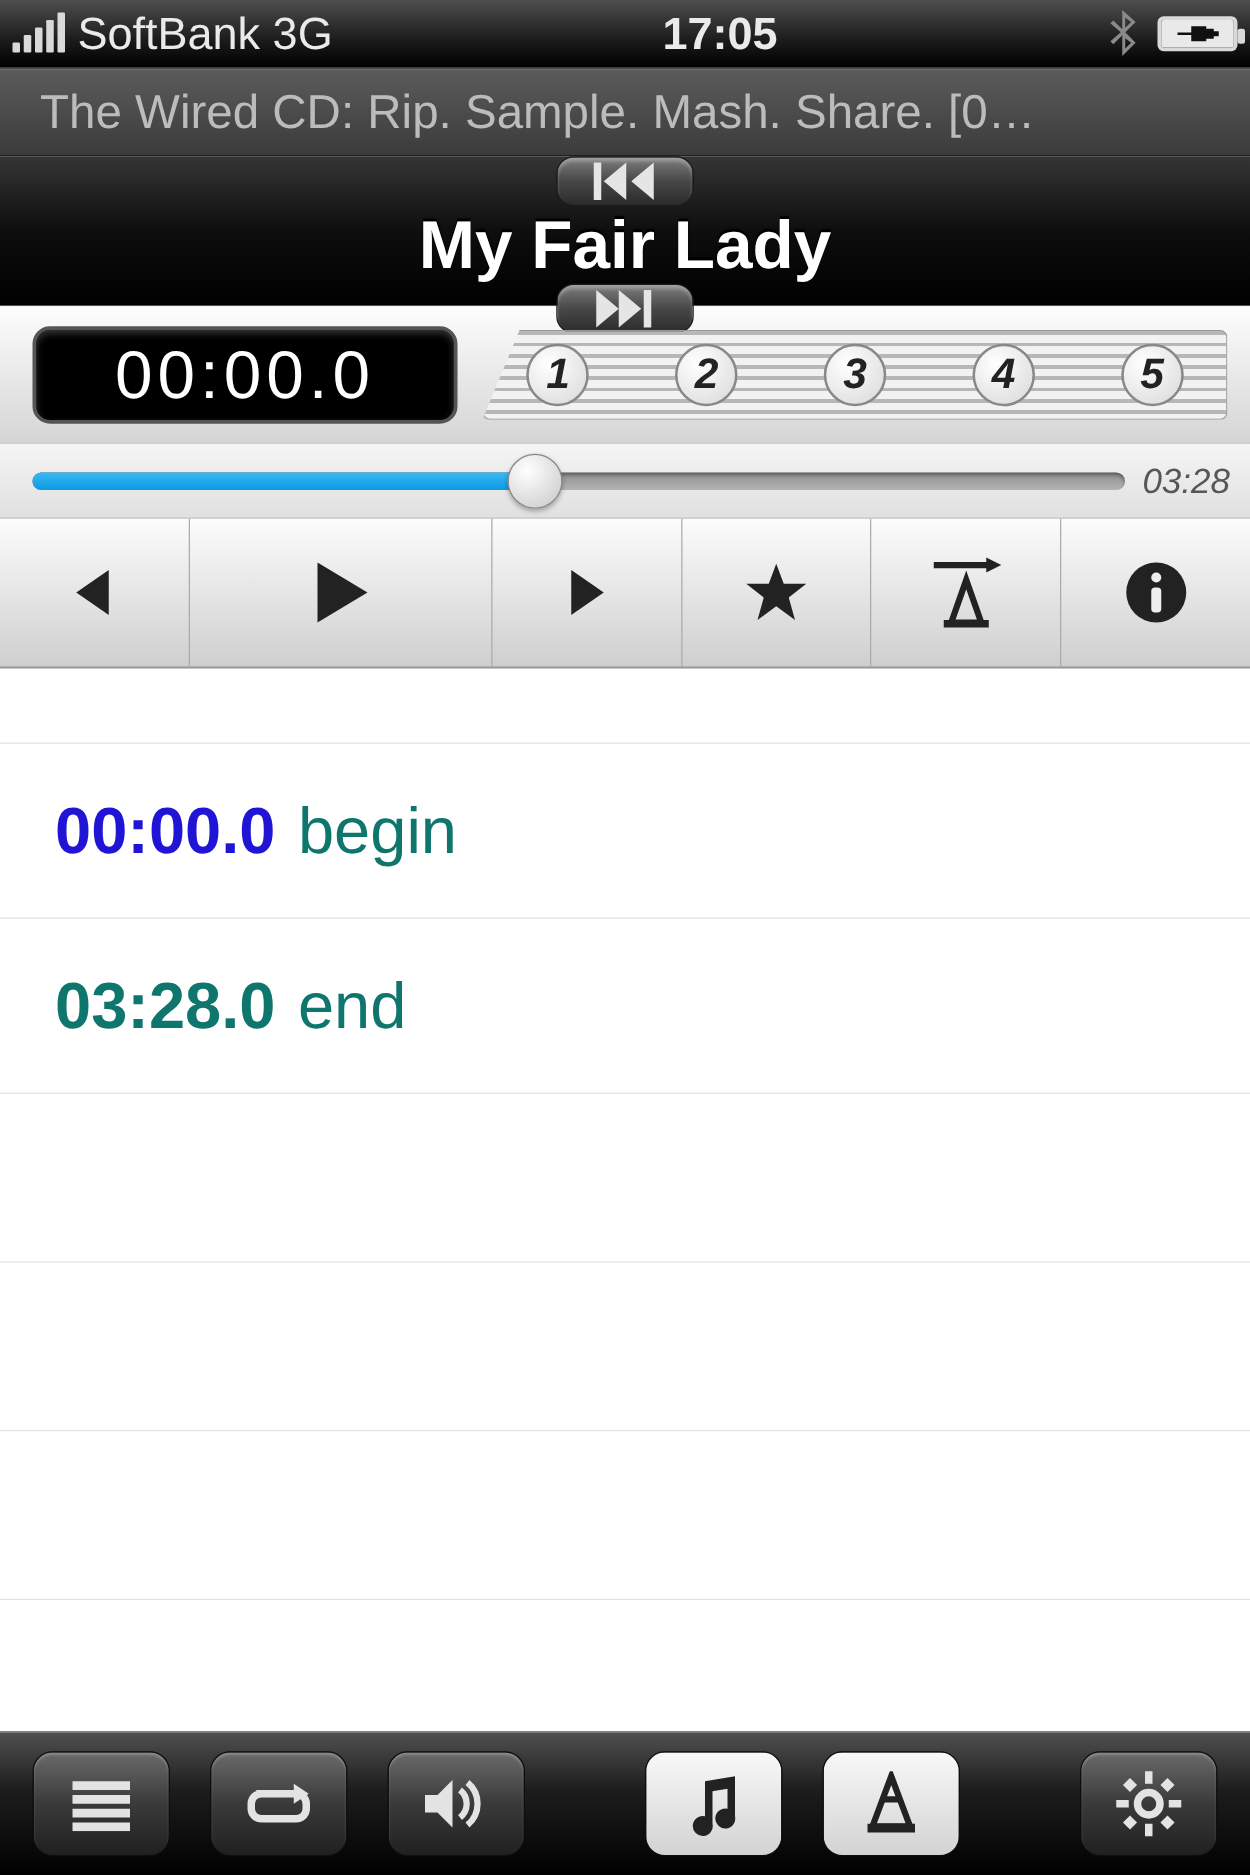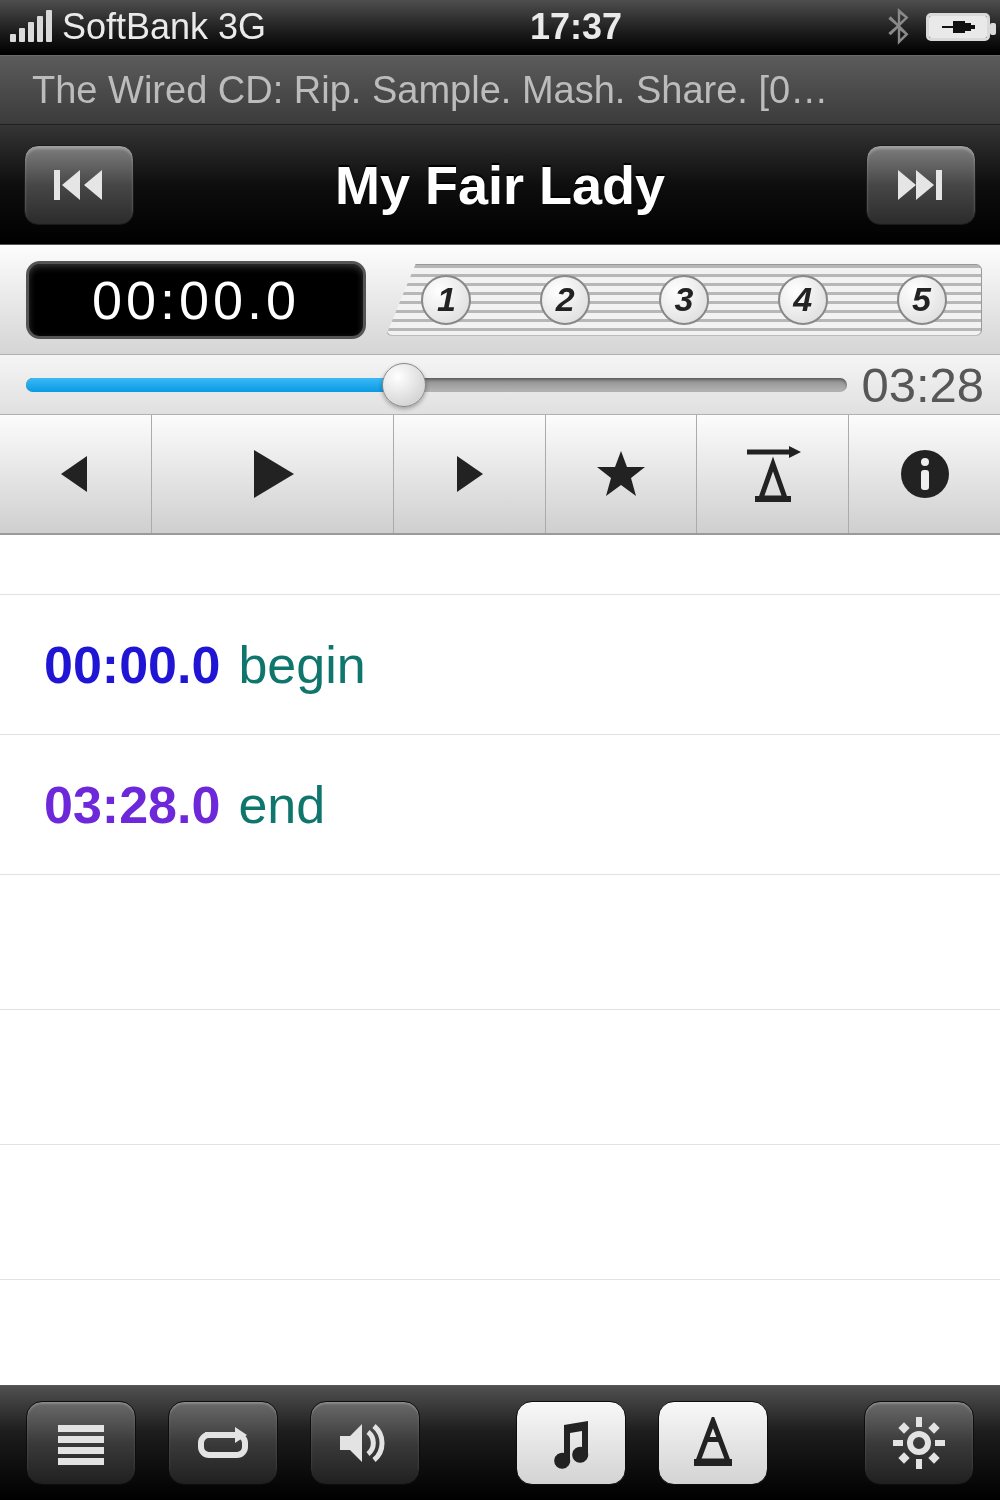--- a/index.html
+++ b/index.html
@@ -62,20 +62,21 @@
     white-space:nowrap; overflow:hidden; text-overflow:ellipsis;
   }
 
   
   .navbar {
     height: 120px;
     background: linear-gradient(to bottom, #353535 0%, #0e0e0e 50%, #000 100%);
     display:flex; align-items:center; justify-content:space-between;
     padding:0 24px;
     border-bottom:1px solid #555;
+    flex-direction:column;
   }
   .navbtn {
     width:110px; height:80px;
     background: linear-gradient(to bottom, #7e7e7e 0%, #474747 50%, #2b2b2b 100%);
     border:1px solid #1a1a1a;
     border-radius:14px;
     box-shadow: inset 0 3px 3px rgba(255,255,255,.28);
     display:flex; align-items:center; justify-content:center;
     color:#e9e9e9;
   }
@@ -146,21 +147,21 @@
     border-radius:8px 0 0 8px;
   }
   .progress-thumb {
     width:44px; height:44px; border-radius:50%;
     background: radial-gradient(circle at 35% 30%, #fff, #c7c7c7);
     border:1px solid #888;
     position:absolute; top:50%; transform:translate(-50%,-50%);
     box-shadow:0 2px 4px rgba(0,0,0,.3);
   }
   .duration-label {
-    color:#575757; font-size:49px;
+    color:#575757; font-size:28px;font-style:italic;
   }
 
   
   .toolbar {
     height:120px;
     background: linear-gradient(to bottom, #fcfcfc 0%, #cfcfcf 100%);
     display:flex;
     border-bottom:2px solid #9a9a9a;
   }
   .toolbtn {
@@ -178,21 +179,21 @@
   .marker-row {
     height:140px;
     border-bottom:1px solid #e2e2e2;
     display:flex; align-items:center;
     gap:18px;
     padding:0 44px;
     font-size:52px;
   }
   .marker-time { font-weight:700; }
   .marker-time.begin { color:#2014d5; }
-  .marker-time.end   { color:#6d28d9; }
+  .marker-time.end   { color:#0f766e; }
   .marker-label { color:#0f766e; }
   .empty-row {
     height:135px;
     border-bottom:1px solid #e2e2e2;
   }
 
   
   .bottombar {
     height:115px;
     background: linear-gradient(to bottom, #505050 0%, #1d1d1d 40%, #000 100%);
@@ -228,21 +229,21 @@
     <div class="signal-bars">
       <span></span>
         <span></span>
         <span></span>
         <span></span>
         <span></span>
     </div>
     <span>SoftBank</span>
     <span>3G</span>
   </div>
-  <div class="time">17:37</div>
+  <div class="time">17:05</div>
   <div class="right">
     <span class="bt-icon">
       <svg width="26" height="38" viewBox="0 0 20 32">
           <path d="M9 0 L18 8 L11 15 L18 22 L9 31 V17 L3 23 L1 21 L8 15 L1 9 L3 7 L9 13 Z M11 5 V12 L15 8 Z M11 19 V26 L15 22 Z" fill="#8a8a8a"></path>
         </svg>
     </span>
     <div class="battery">
       <div class="fill" id="battery-fill" style="width: 100%;"></div>
       <div class="plug">
         <svg width="36" height="18" viewBox="0 0 36 18">

